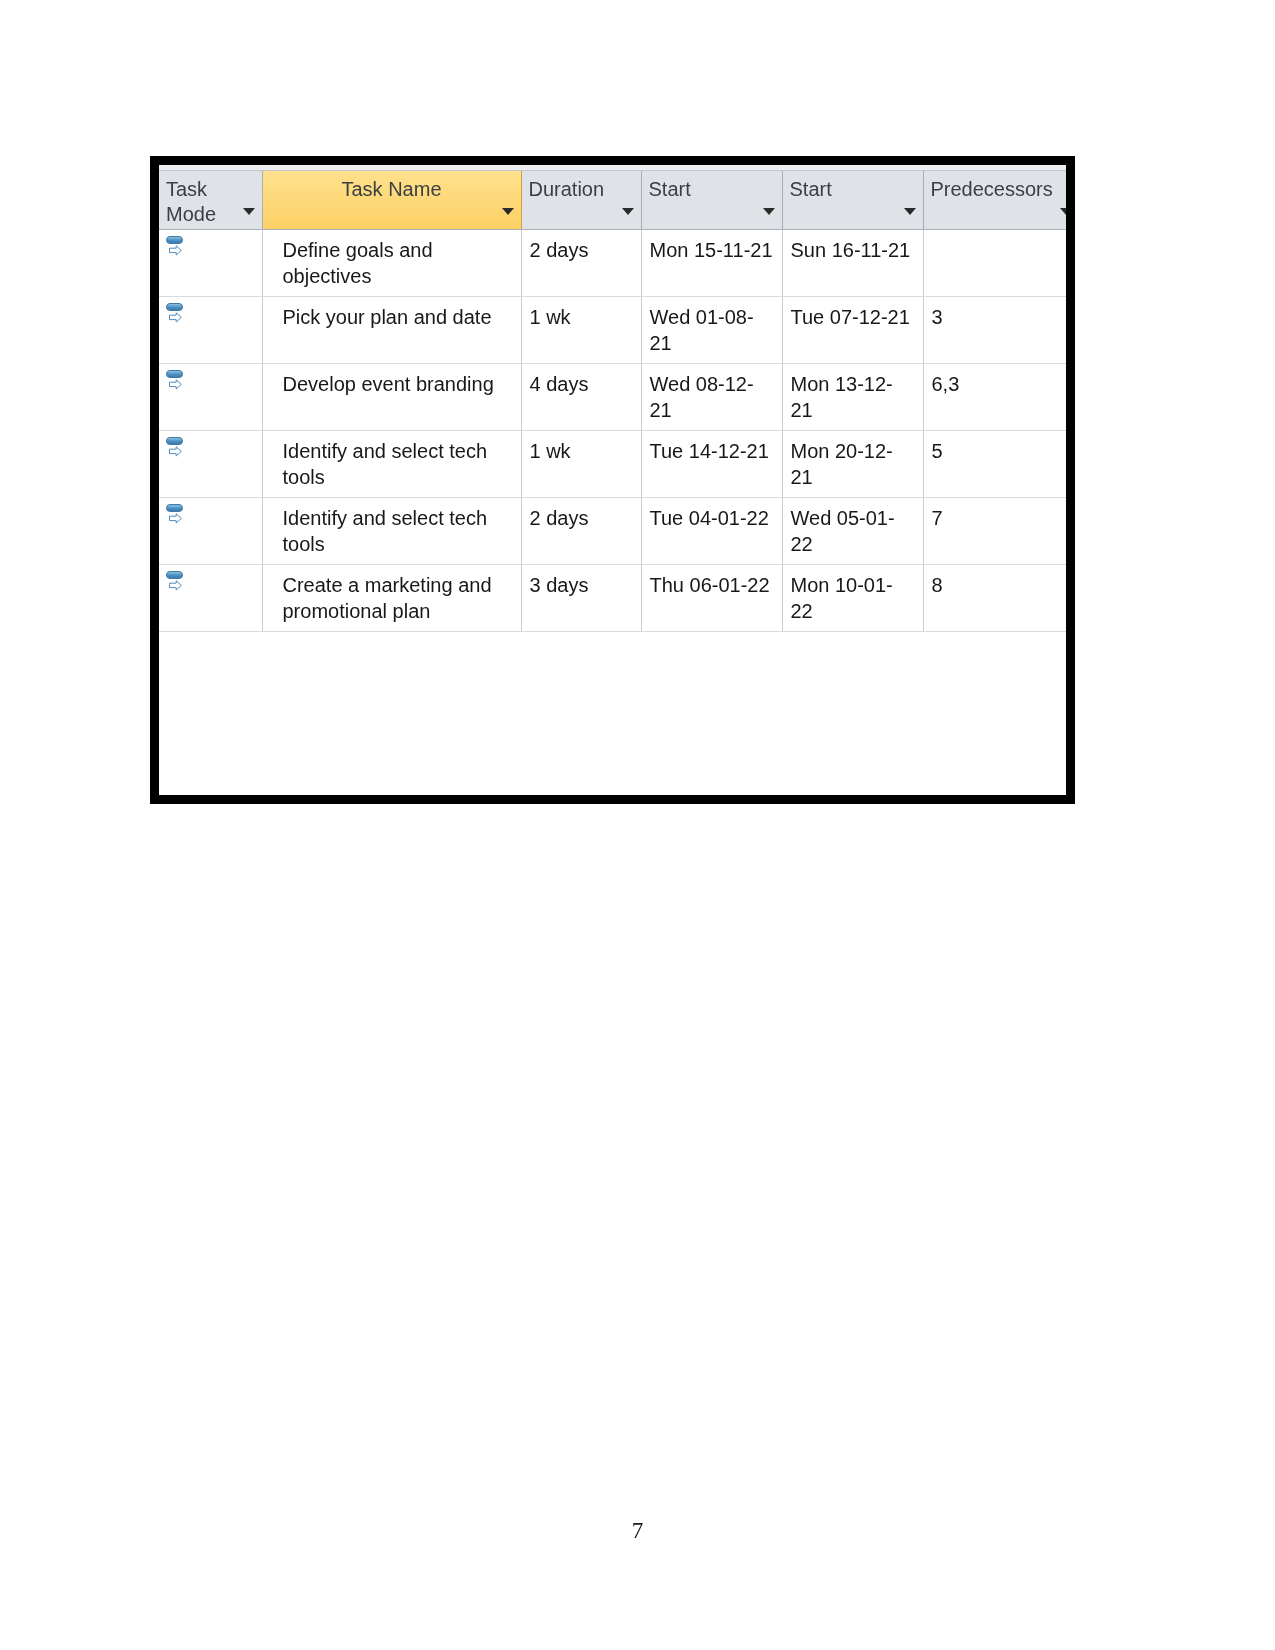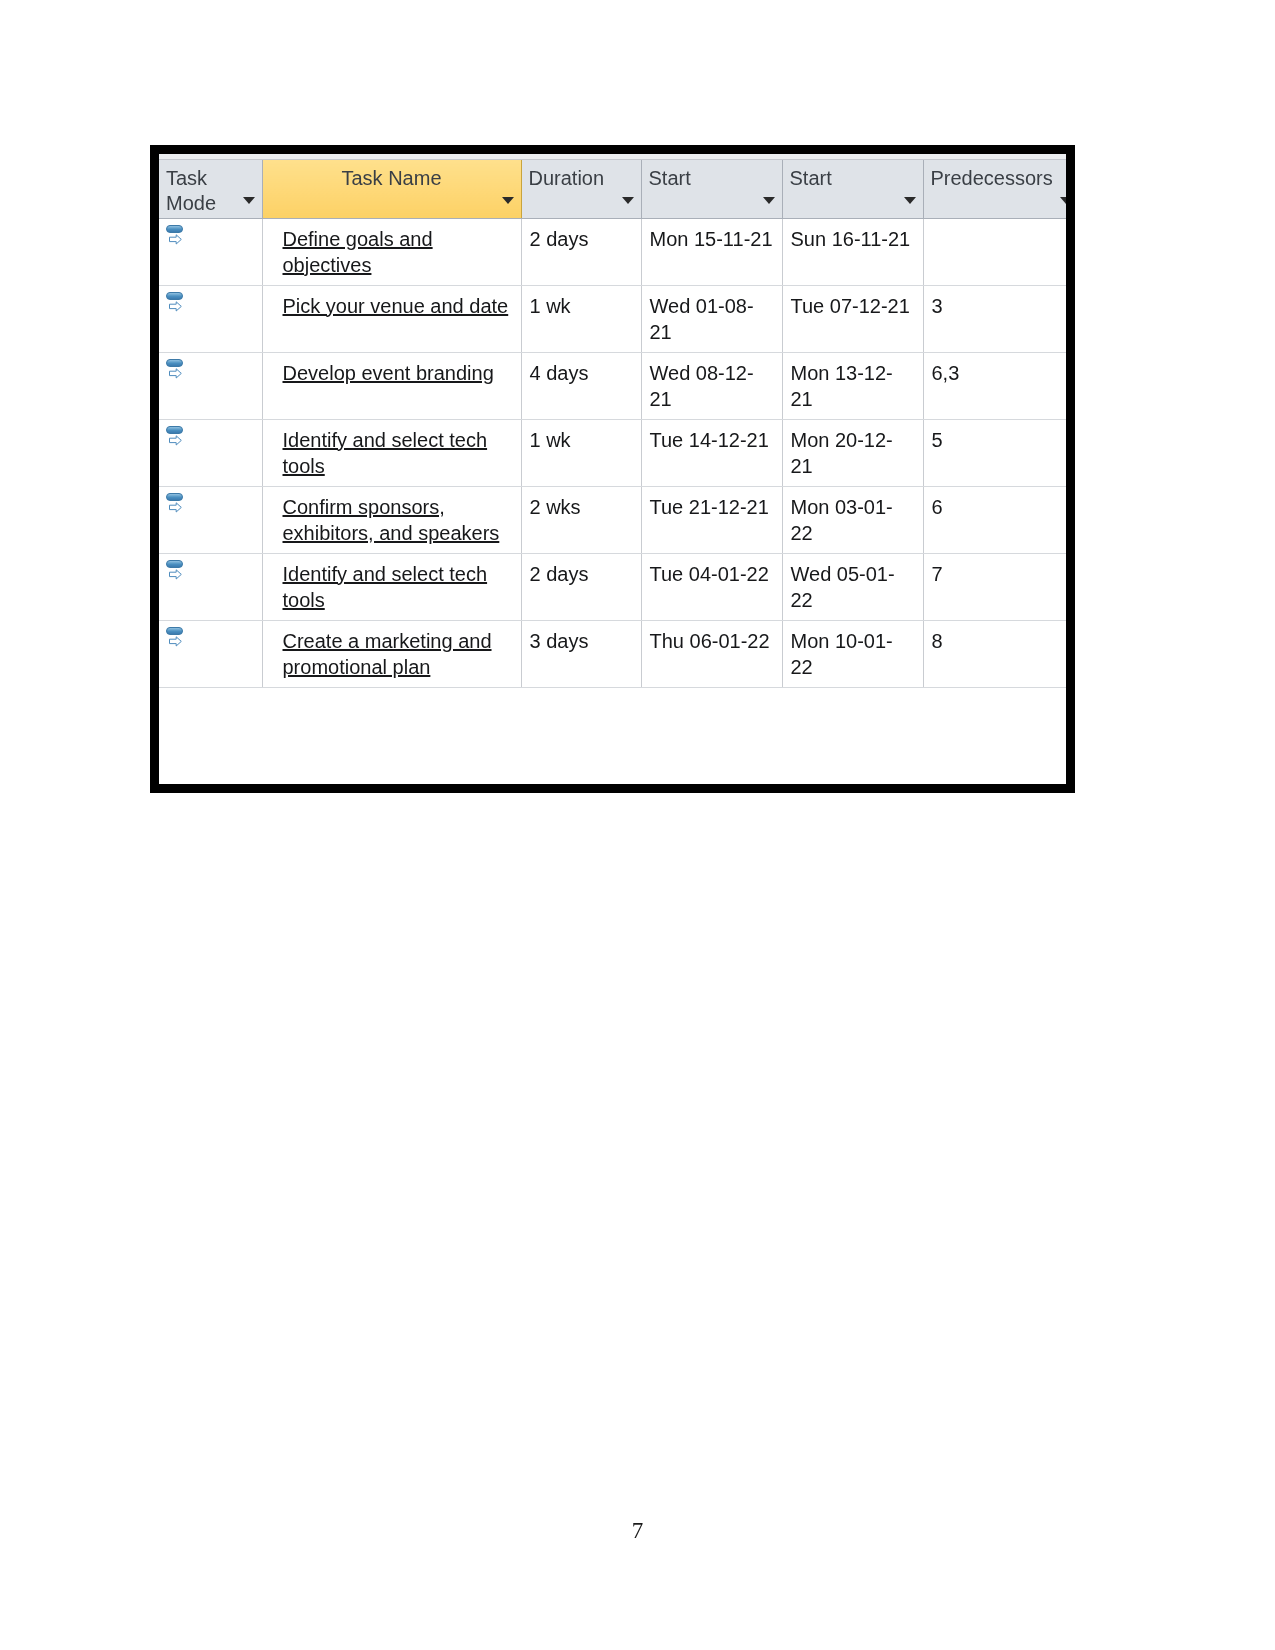--- a/index.html
+++ b/index.html
@@ -13,21 +13,21 @@
     height: 1650px;
     position: relative;
     font-family: "Liberation Sans", sans-serif;
     -webkit-font-smoothing: antialiased;
   }
 
   
   #screenshot-frame {
     position: absolute;
     left: 150px;
-    top: 145px;
+    top: 156px;
     width: 925px;
     height: 648px;
     background: #000000;
     padding: 0;
     box-sizing: border-box;
     border: 9px solid #000000;
     overflow: hidden;
   }
   #grid-viewport {
     position: relative;
@@ -98,21 +98,21 @@
     box-sizing: border-box;
     font-size: 20px;
     line-height: 26px;
     color: #17181a;
     background: #ffffff;
   }
   tbody td.cell-mode {
     padding: 5px 0 0 7px;
     border-right: 1px solid #c9ccd1;
   }
-  tbody td.cell-name   { padding-left: 20px; text-decoration: underline; }
+  tbody td.cell-name   { padding-left: 20px; }
   tbody td.cell-dur    { }
   tbody td.cell-start  { }
   tbody td.cell-finish { }
   tbody td.cell-pred   { border-right: 1px solid #c9ccd1; }
 
   tr.r-tall td  { height: 57px; }
 
   
   .task-mode-icon {
     position: relative;
@@ -216,21 +216,21 @@
           </tr>
           <tr class="r-tall">
             <td class="cell-mode">
               <span class="task-mode-icon">
                 <span class="bar"></span>
                 <svg class="arrow" viewBox="0 0 13 11" xmlns="http://www.w3.org/2000/svg">
                   <path d="M0.5 3.2 H7.2 V0.8 L12.3 5.4 L7.2 10.0 V7.6 H0.5 Z" fill="#ffffff" stroke="#4f8cbd" stroke-width="1"></path>
                 </svg>
               </span>
             </td>
-            <td class="cell-name">Pick your venue and date</td>
+            <td class="cell-name">Pick your plan and date</td>
             <td class="cell-dur">1 wk</td>
             <td class="cell-start">Wed 01-08-21</td>
             <td class="cell-finish">Tue 07-12-21</td>
             <td class="cell-pred">3</td>
           </tr>
           <tr class="r-tall">
             <td class="cell-mode">
               <span class="task-mode-icon">
                 <span class="bar"></span>
                 <svg class="arrow" viewBox="0 0 13 11" xmlns="http://www.w3.org/2000/svg">
@@ -261,35 +261,20 @@
           </tr>
           <tr class="r-tall">
             <td class="cell-mode">
               <span class="task-mode-icon">
                 <span class="bar"></span>
                 <svg class="arrow" viewBox="0 0 13 11" xmlns="http://www.w3.org/2000/svg">
                   <path d="M0.5 3.2 H7.2 V0.8 L12.3 5.4 L7.2 10.0 V7.6 H0.5 Z" fill="#ffffff" stroke="#4f8cbd" stroke-width="1"></path>
                 </svg>
               </span>
             </td>
-            <td class="cell-name">Confirm sponsors, exhibitors, and speakers</td>
-            <td class="cell-dur">2 wks</td>
-            <td class="cell-start">Tue 21-12-21</td>
-            <td class="cell-finish">Mon 03-01-22</td>
-            <td class="cell-pred">6</td>
-          </tr>
-          <tr class="r-tall">
-            <td class="cell-mode">
-              <span class="task-mode-icon">
-                <span class="bar"></span>
-                <svg class="arrow" viewBox="0 0 13 11" xmlns="http://www.w3.org/2000/svg">
-                  <path d="M0.5 3.2 H7.2 V0.8 L12.3 5.4 L7.2 10.0 V7.6 H0.5 Z" fill="#ffffff" stroke="#4f8cbd" stroke-width="1"></path>
-                </svg>
-              </span>
-            </td>
             <td class="cell-name">Identify and select tech tools</td>
             <td class="cell-dur">2 days</td>
             <td class="cell-start">Tue 04-01-22</td>
             <td class="cell-finish">Wed 05-01-22</td>
             <td class="cell-pred">7</td>
           </tr>
           <tr class="r-tall">
             <td class="cell-mode">
               <span class="task-mode-icon">
                 <span class="bar"></span>

